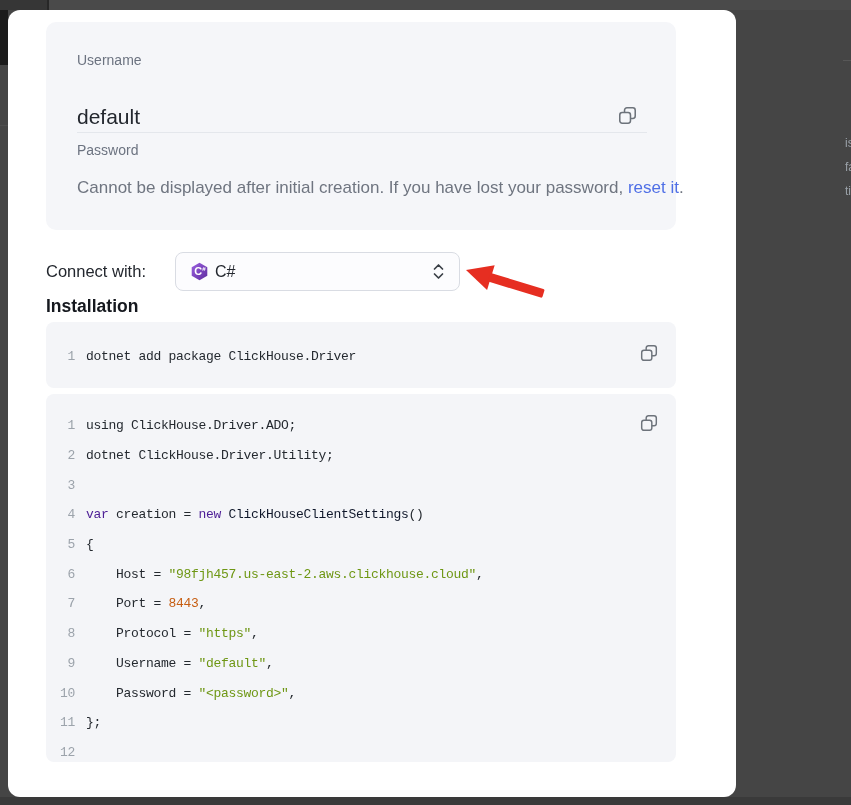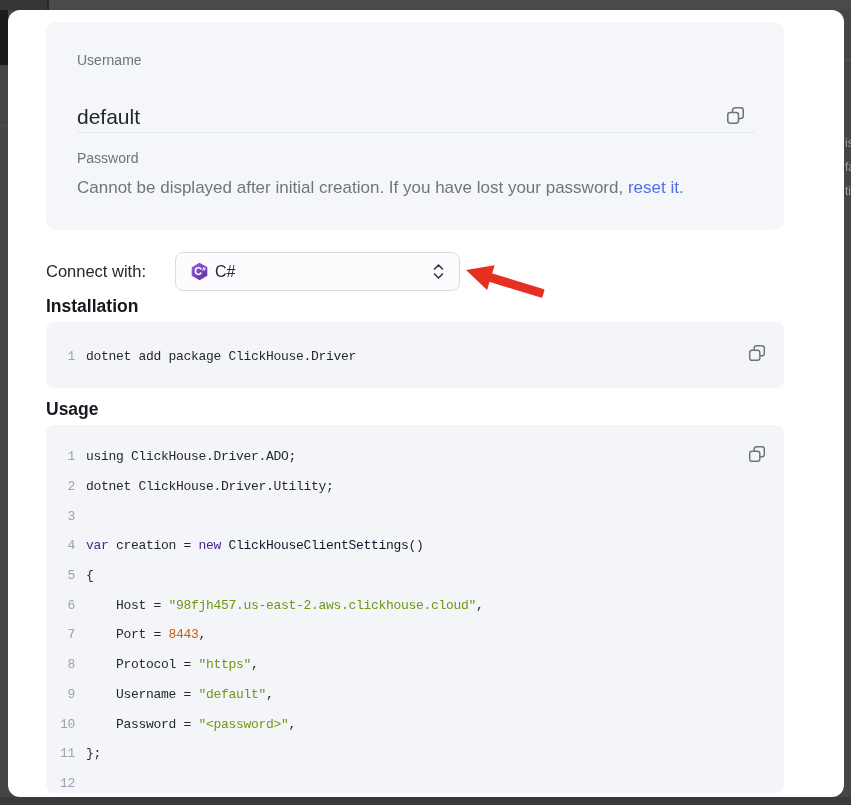--- a/index.html
+++ b/index.html
@@ -8,29 +8,29 @@
   .ov-top{position:absolute;left:0;top:0;width:851px;height:10px;background:#4a4a4a;}
   .ov-top-dark{position:absolute;left:0;top:0;width:47px;height:10px;background:#363636;}
   .ov-vline{position:absolute;left:47px;top:0;width:2px;height:10px;background:#272727;}
   .ov-left-block{position:absolute;left:0;top:10px;width:8px;height:55px;background:#1b1b1b;}
   .ov-left-line{position:absolute;left:0;top:125px;width:8px;height:1px;background:#4e4e4e;}
   .ov-right-line{position:absolute;left:843px;top:60px;width:8px;height:1px;background:#575757;}
   .ov-bottom{position:absolute;left:0;top:797px;width:851px;height:8px;background:#3a3a3a;}
   .ov-frags{position:absolute;left:843px;top:130px;width:8px;height:80px;overflow:hidden;}
   .ov-frag{position:absolute;left:2px;color:#9aa1a8;font-size:12px;white-space:nowrap;}
   
-  .modal{position:absolute;left:8px;top:10px;width:836px;height:787px;background:#ffffff;
+  .modal{position:absolute;left:8px;top:10px;width:728px;height:787px;background:#ffffff;
     border-radius:12px;overflow:hidden;box-sizing:border-box;padding:0 60px 0 38px;}
   
   .card{position:relative;margin-top:12px;height:208px;border-radius:10px;background:#f5f6f9;}
   .field-label{position:absolute;left:31px;font-size:14px;color:#6c7380;}
   .u-label{top:30px;}
   .u-value{position:absolute;left:31px;top:83px;font-size:21px;color:#23272e;}
   .divider{position:absolute;left:31px;right:29px;top:110px;height:1px;background:#e4e7ec;}
-  .p-label{top:128px;}
+  .p-label{top:120px;}
   .p-msg{position:absolute;left:31px;top:156px;font-size:17px;color:#6f7580;white-space:nowrap;}
   .p-link{color:#4f6fe6;text-decoration:none;cursor:pointer;}
   .copy-btn{position:absolute;background:none;border:none;padding:0;cursor:pointer;line-height:0;}
   .copy-card{right:39px;top:84px;}
   
   .connect-row{display:flex;align-items:center;margin-top:22px;height:39px;position:relative;}
   .connect-label{font-size:16.5px;color:#23272e;}
   .dropdown{display:flex;align-items:center;box-sizing:border-box;margin-left:29px;width:285px;height:39px;
     background:#fcfcfe;border:1px solid #d9dce3;border-radius:8px;padding:0 14px;cursor:pointer;}
   .dd-label{font-size:16px;color:#23272e;margin-left:6px;flex:1;}
@@ -138,21 +138,20 @@
     <button class="copy-btn copy-code">
       <span>
         <svg width="18" height="18" viewBox="0 0 16 16">
           <rect x="5.5" y="1.5" width="9" height="9" rx="2" fill="none" stroke="#6d737b" stroke-width="1.3"></rect>
           <rect x="1.5" y="5.5" width="9" height="9" rx="2" fill="#f4f5f8" stroke="#6d737b" stroke-width="1.3"></rect>
         </svg>
       </span>
     </button>
   </div>
 
-  <h3 class="section-heading usage-heading">Usage</h3>
   <div class="code-block block-usage">
     <div id="usage-code">
         <div class="code-line">
           <span class="lineno">1</span>
           <span class="code-text"><span class="tok-p">using ClickHouse.Driver.ADO;</span></span>
         </div>
         <div class="code-line">
           <span class="lineno">2</span>
           <span class="code-text"><span class="tok-p">dotnet ClickHouse.Driver.Utility;</span></span>
         </div>

